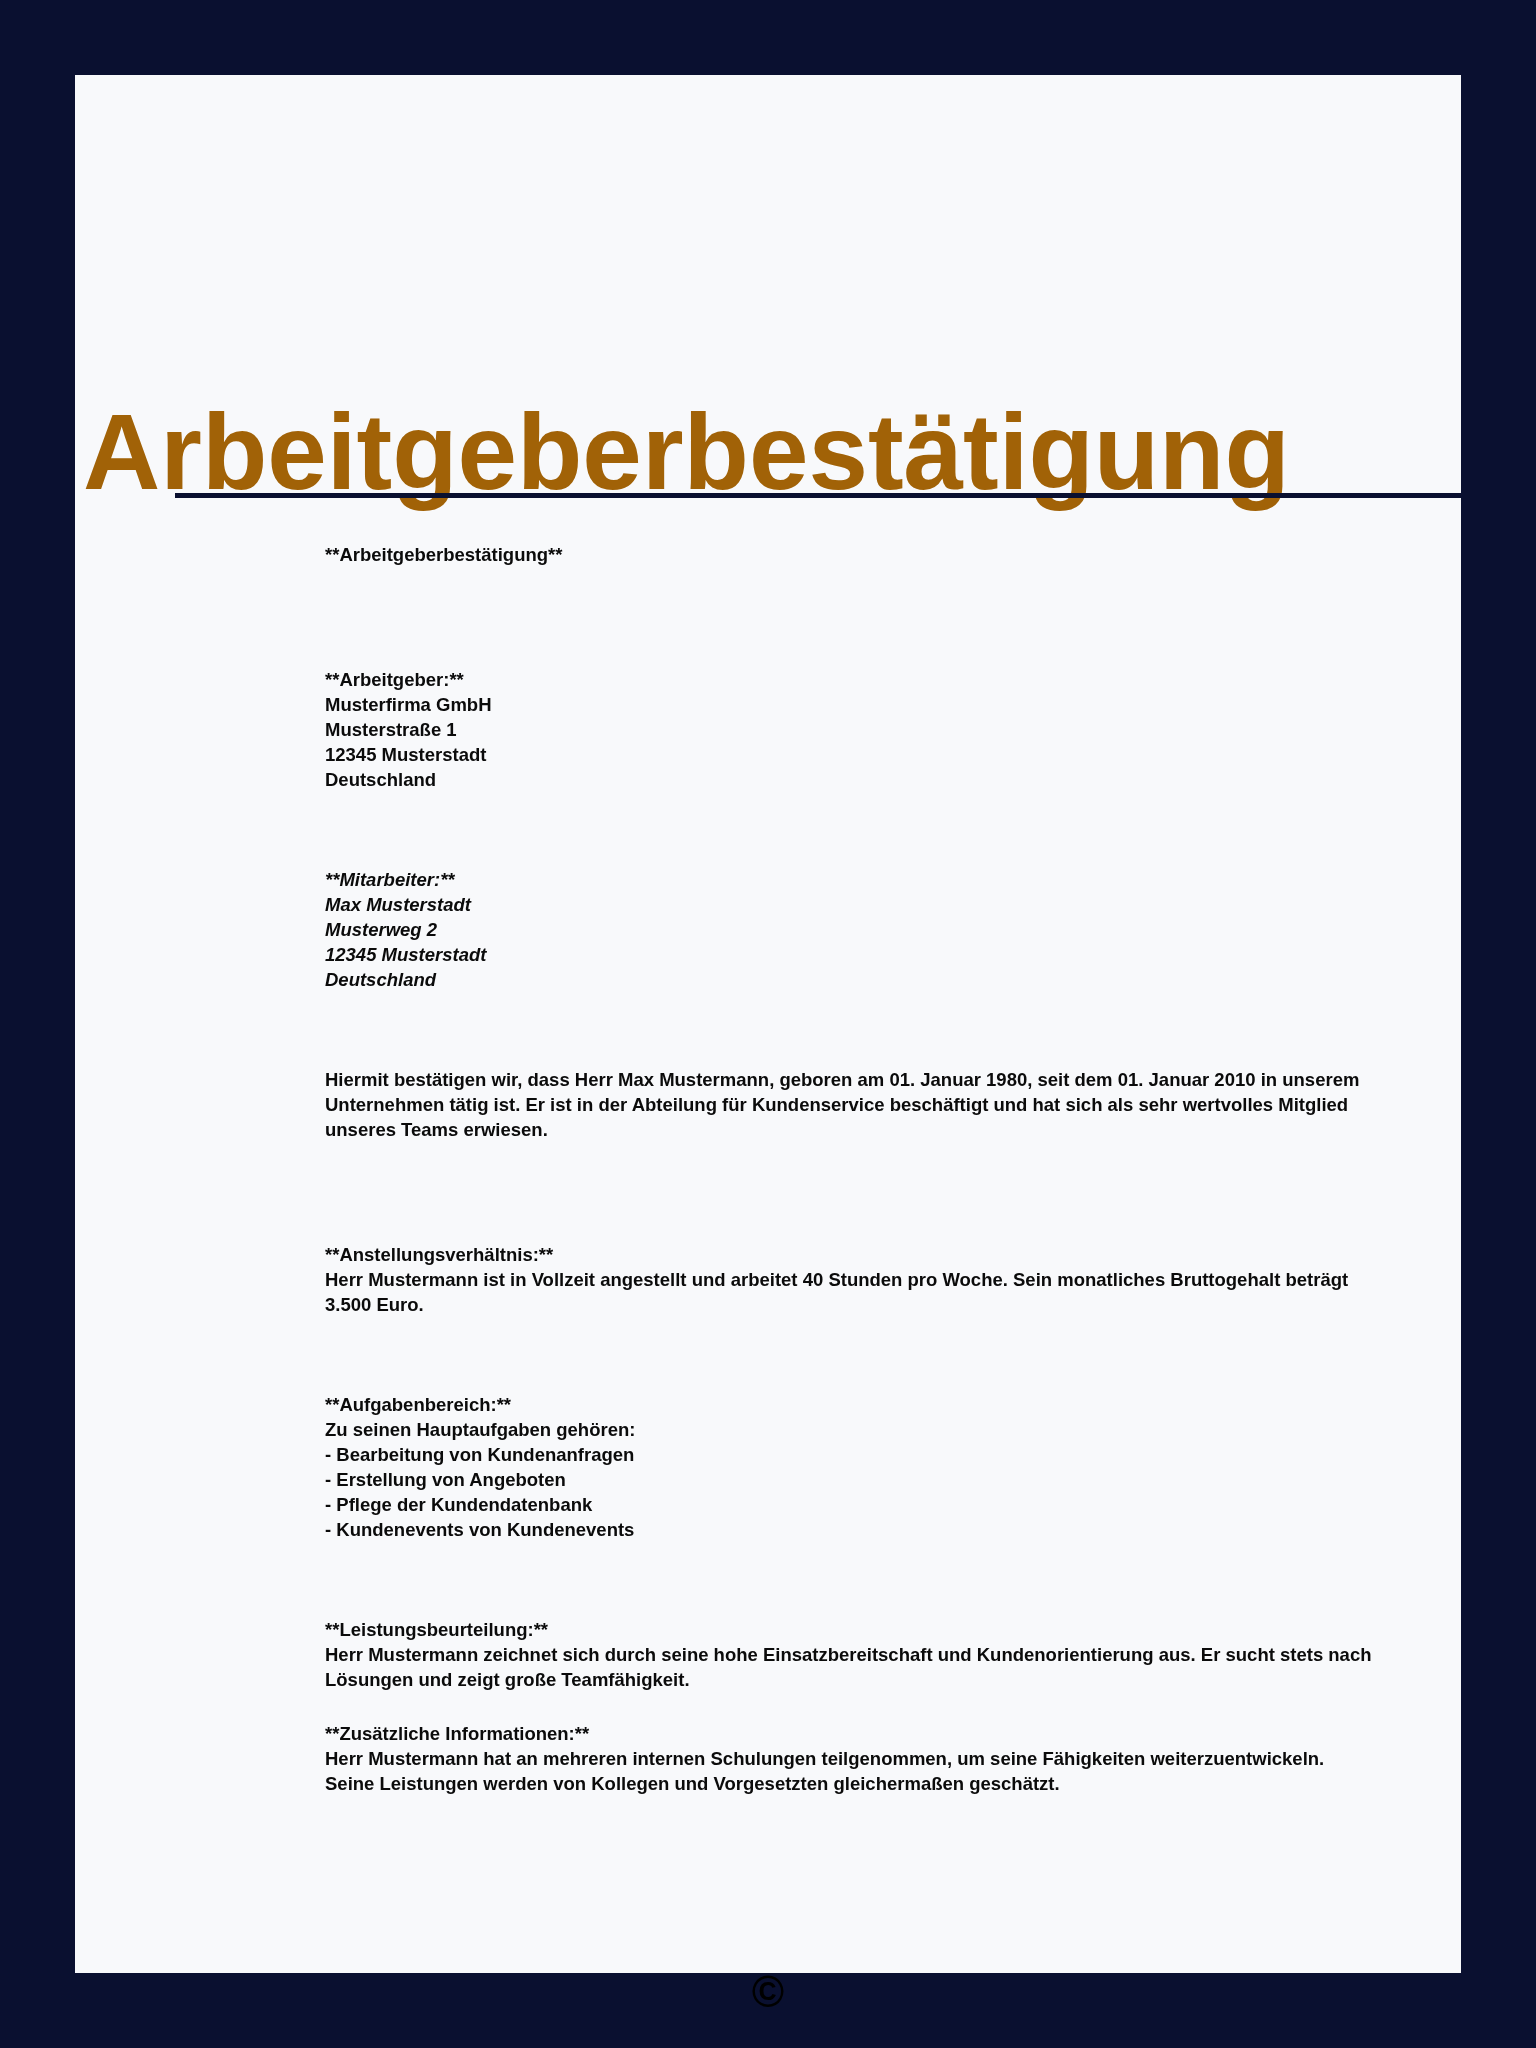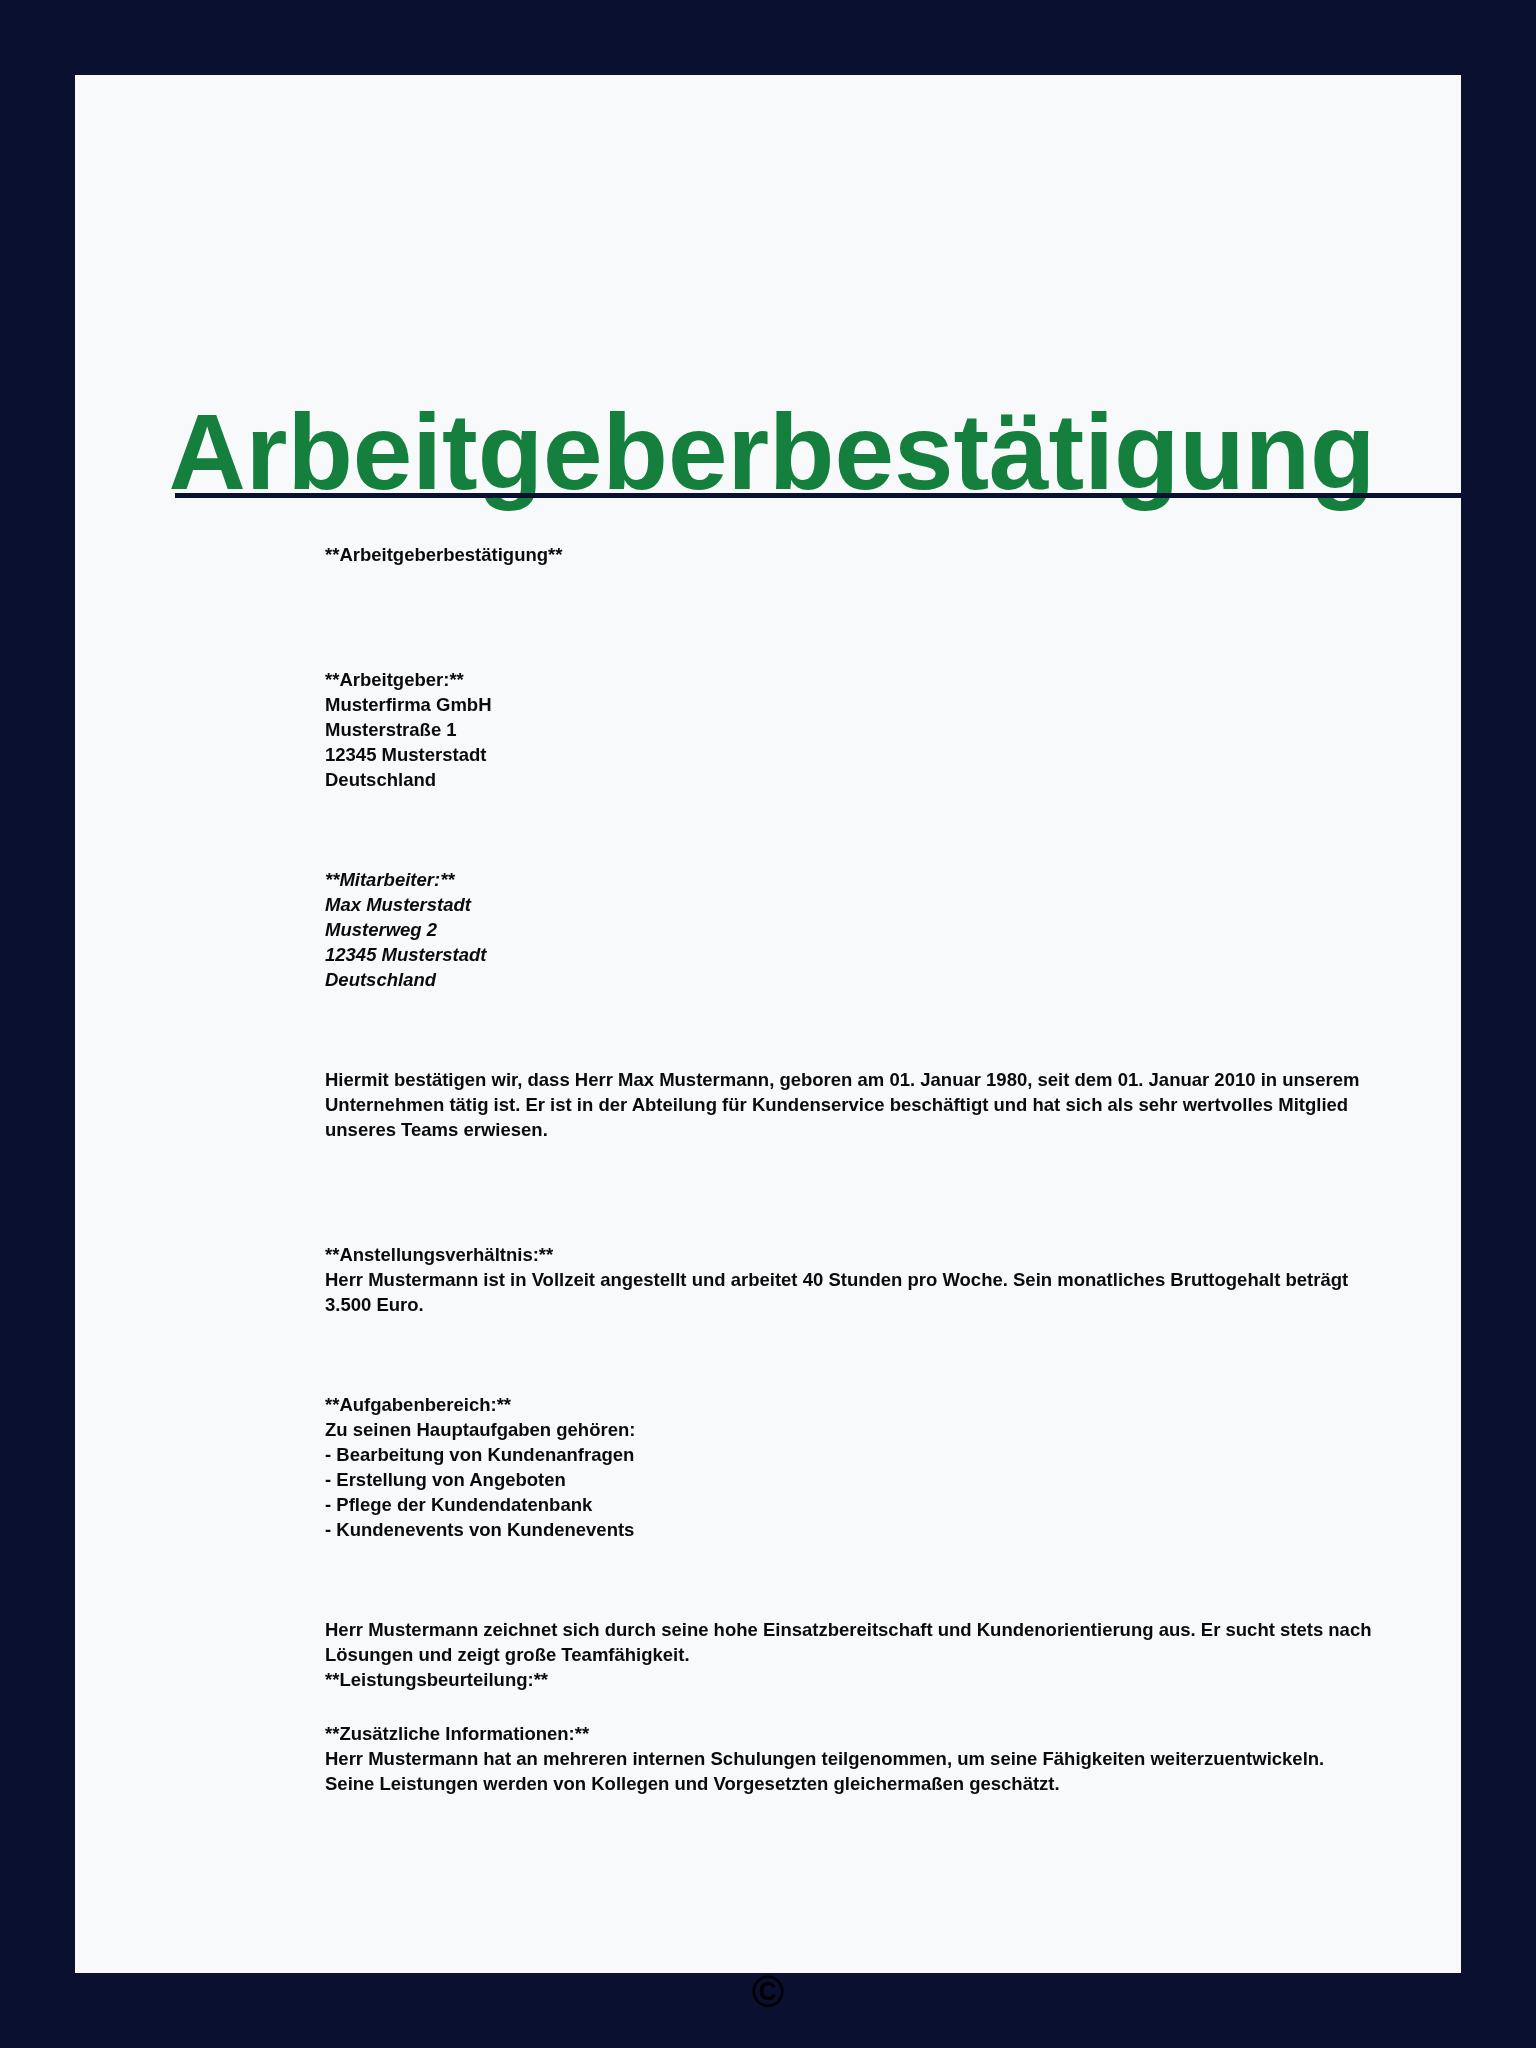--- a/index.html
+++ b/index.html
@@ -13,25 +13,24 @@
     .paper {
       position:absolute;
       left:75px; top:75px;
       width:1386px; height:1898px;
       background:#f8f9fb;
     }
     .title {
       position:absolute;
       left:8px; right:0;
       top:240px;
-      text-align:center;
       font-weight:bold;
       font-size:107px;
       line-height:130px;
-      color:#15803d;
+      color:#a16207;
       letter-spacing:0px;
     }
     .divider {
       position:absolute;
       left:100px;
       width:1336px;
       top:418px;
       height:5px;
       background:#0a1030;
     }
@@ -105,22 +104,22 @@
     <div class="b-aufg">
       <span class="line">**Aufgabenbereich:**</span>
       <span class="line">Zu seinen Hauptaufgaben gehören:</span>
       <span class="line">- Bearbeitung von Kundenanfragen</span>
       <span class="line">- Erstellung von Angeboten</span>
       <span class="line">- Pflege der Kundendatenbank</span>
       <span class="line">- Kundenevents von Kundenevents</span>
     </div>
 
     <div class="b-leis">
+      <span class="line">**Leistungsbeurteilung:**</span>
       <span class="line">Herr Mustermann zeichnet sich durch seine hohe Einsatzbereitschaft und Kundenorientierung aus. Er sucht stets nach Lösungen und zeigt große Teamfähigkeit.</span>
-      <span class="line">**Leistungsbeurteilung:**</span>
     </div>
 
     <div class="b-zus">
       <span class="line">**Zusätzliche Informationen:**</span>
       <span class="line">Herr Mustermann hat an mehreren internen Schulungen teilgenommen, um seine Fähigkeiten weiterzuentwickeln. Seine Leistungen werden von Kollegen und Vorgesetzten gleichermaßen geschätzt.</span>
     </div>
   </div>
 
   <div class="copyright">©</div>
 </div>

